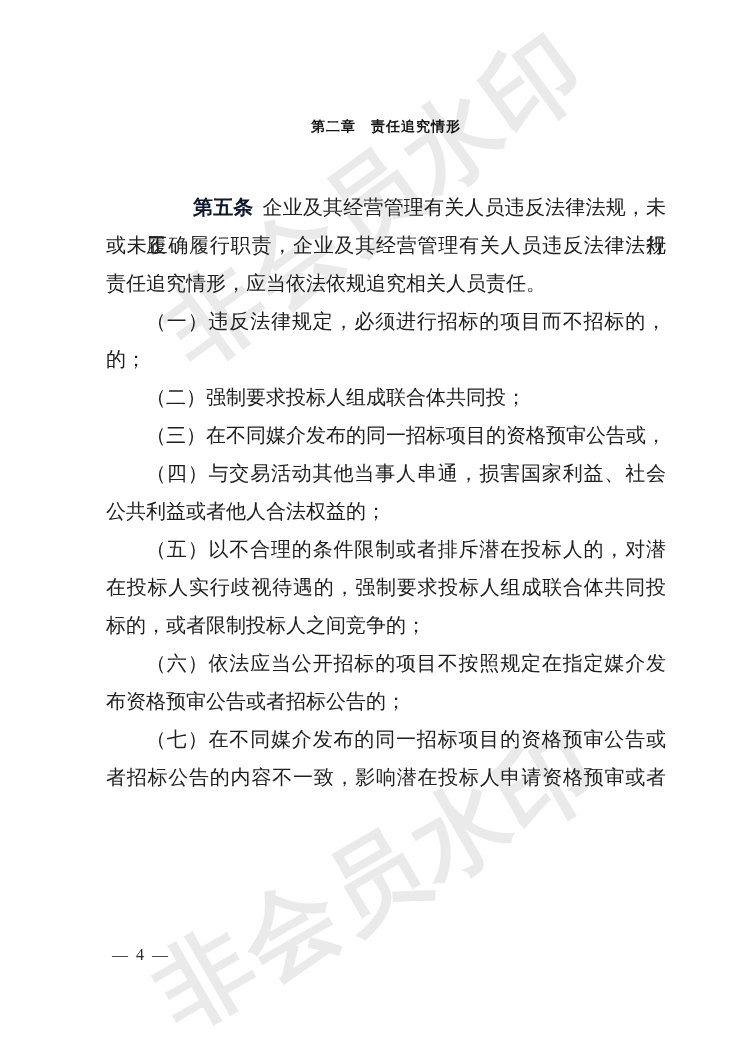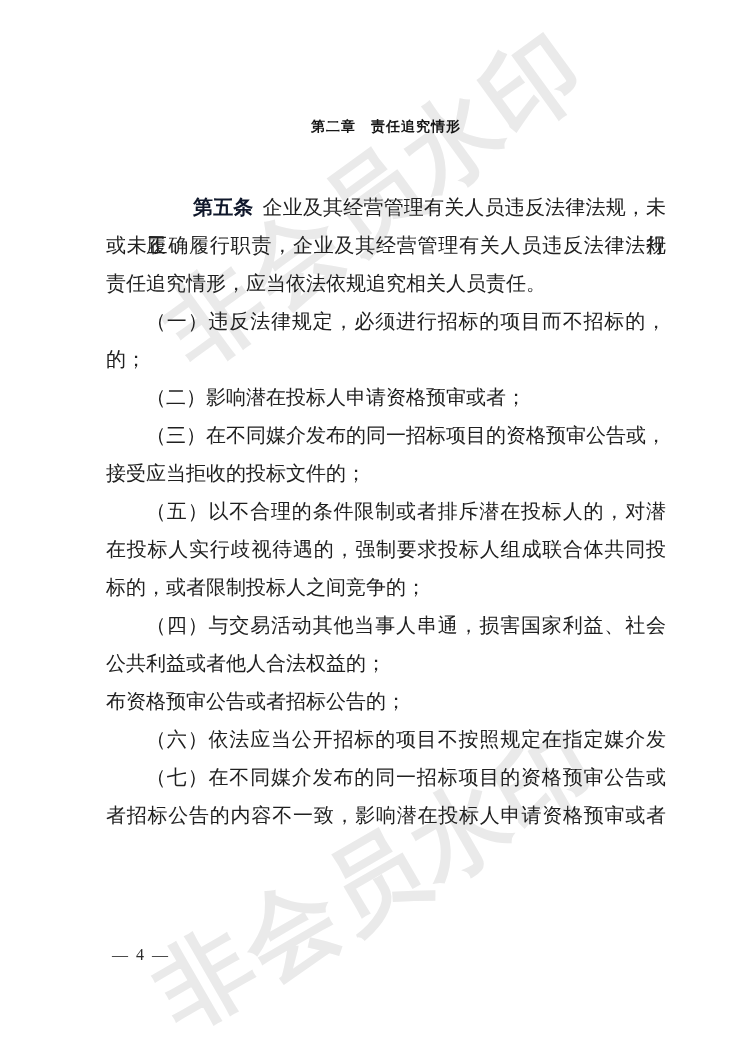--- a/index.html
+++ b/index.html
@@ -84,38 +84,37 @@
         <div>
           <div class="line first"><span class="label">第五条</span>企业及其经营管理有关人员违反法律法规，未履行</div>
           <div class="line">或未正确履行职责，企业及其经营管理有关人员违反法律法规</div>
           <div class="line last">责任追究情形，应当依法依规追究相关人员责任。</div>
         </div>
         <div>
           <div class="line first">（一）违反法律规定，必须进行招标的项目而不招标的，</div>
           <div class="line last">的；</div>
         </div>
         <div>
-          <div class="line first last">（二）影响潜在投标人申请资格预审或者；</div>
+          <div class="line first last">（二）强制要求投标人组成联合体共同投；</div>
         </div>
         <div>
           <div class="line first">（三）在不同媒介发布的同一招标项目的资格预审公告或，</div>
-          <div class="line last">接受应当拒收的投标文件的；</div>
+        </div>
+        <div>
+          <div class="line first">（四）与交易活动其他当事人串通，损害国家利益、社会</div>
+          <div class="line last">公共利益或者他人合法权益的；</div>
         </div>
         <div>
           <div class="line first">（五）以不合理的条件限制或者排斥潜在投标人的，对潜</div>
           <div class="line">在投标人实行歧视待遇的，强制要求投标人组成联合体共同投</div>
           <div class="line last">标的，或者限制投标人之间竞争的；</div>
         </div>
         <div>
-          <div class="line first">（四）与交易活动其他当事人串通，损害国家利益、社会</div>
-          <div class="line last">公共利益或者他人合法权益的；</div>
-        </div>
-        <div>
+          <div class="line first">（六）依法应当公开招标的项目不按照规定在指定媒介发</div>
           <div class="line last">布资格预审公告或者招标公告的；</div>
-          <div class="line first">（六）依法应当公开招标的项目不按照规定在指定媒介发</div>
         </div>
         <div>
           <div class="line first">（七）在不同媒介发布的同一招标项目的资格预审公告或</div>
           <div class="line">者招标公告的内容不一致，影响潜在投标人申请资格预审或者</div>
         </div>
       </div>
     <div class="footer">— 4 —</div>
   </div>
 </div>
 

